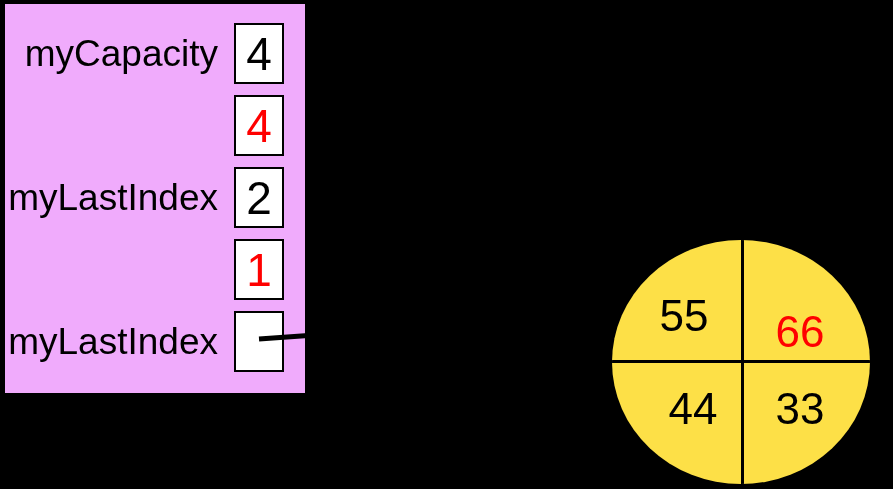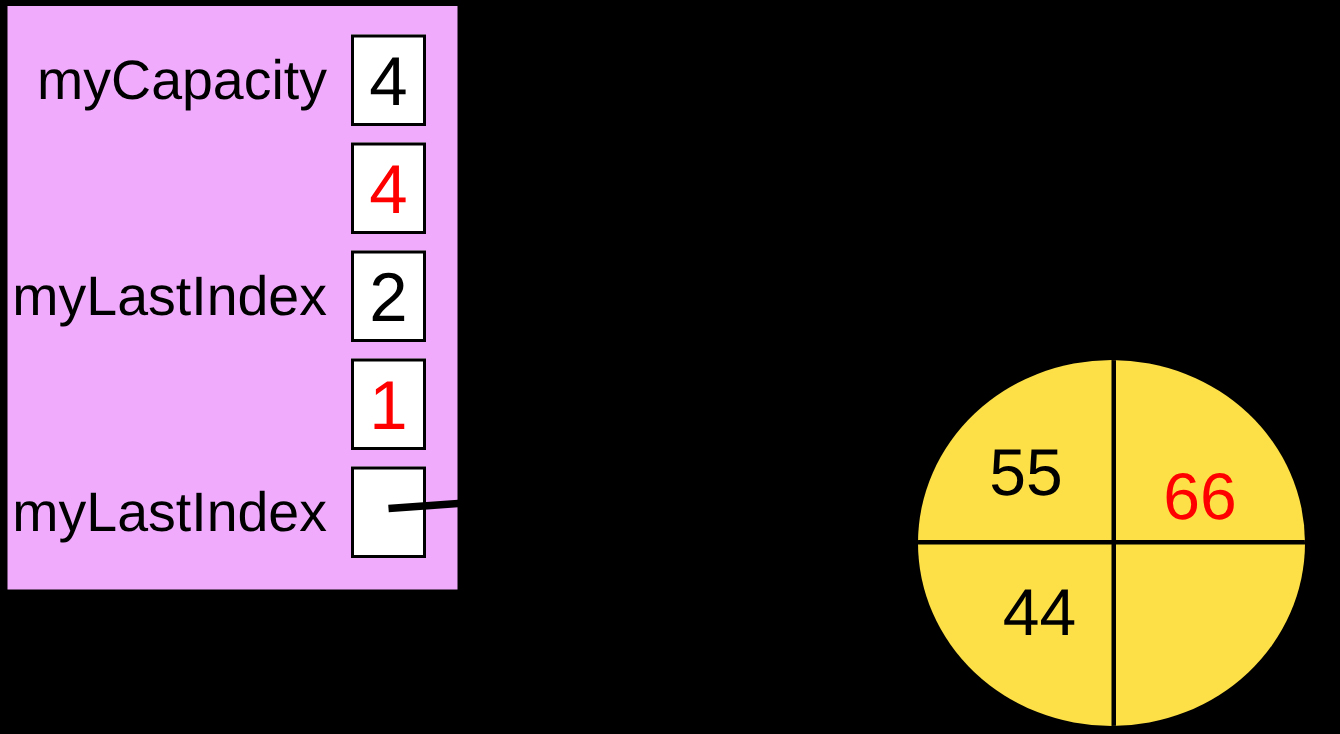--- a/index.html
+++ b/index.html
@@ -152,14 +152,15 @@
   <div class="circle" style="background-color: #fde047;">
     <div class="vdiv"></div>
     <div class="hdiv"></div>
 
     <span class="cell" style="left: 72px; top: 76px; color: rgb(0, 0, 0);">55</span>
 
     <span class="cell" style="left: 188px; top: 76px; color: rgb(255, 0, 0); margin-top: 16px;">66</span>
 
     <span class="cell" style="left: 81px; top: 169px; color: rgb(0, 0, 0);">44</span>
 
+    <span class="cell" style="left: 188px; top: 169px; color: rgb(0, 0, 0);">33</span>
   </div>
 </div>
 
 </body></html>

